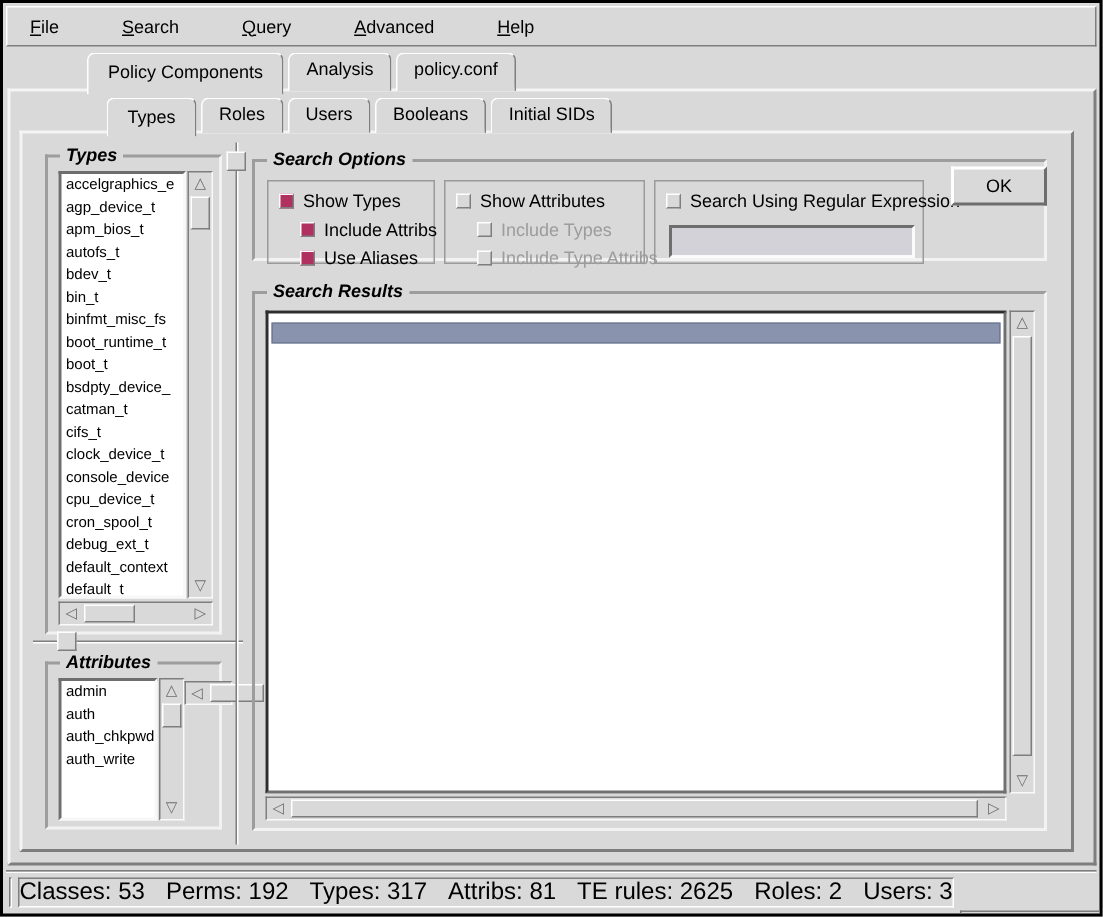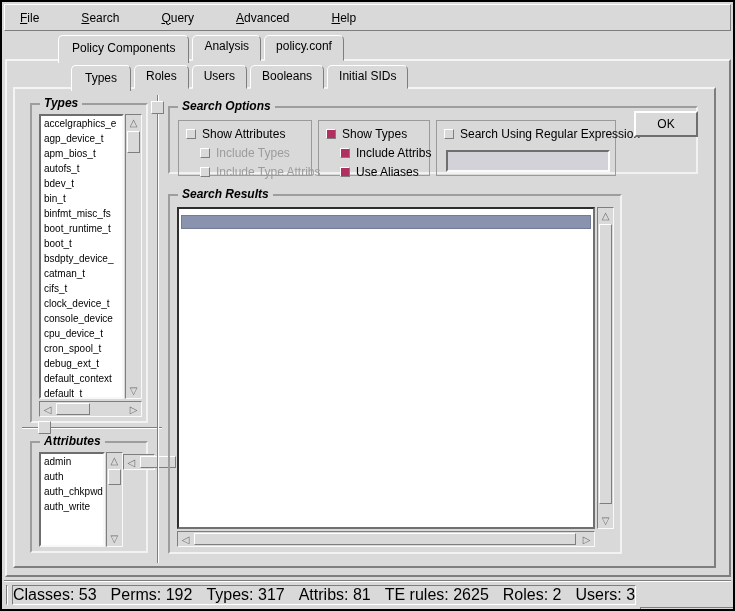--- a/index.html
+++ b/index.html
@@ -107,21 +107,21 @@
     background:#d4d2d9; border:2px solid; border-color:#6e6e6e #fbfbfb #fbfbfb #6e6e6e;
     font-family:"Liberation Sans", sans-serif; font-size:12px; padding:0 4px; outline:none;
   }
   .ok-button {
     position:absolute; right:16px; top:22px; width:64px; height:26px;
     background:#d9d9d9; border:2px solid; border-color:#ffffff #6e6e6e #6e6e6e #ffffff;
     font-family:"Liberation Sans", sans-serif; font-size:12px; cursor:default;
   }
 
   
-  .sr-frame { left:153px; top:105px; width:454px; height:360px; }
+  .sr-frame { left:153px; top:105px; width:530px; height:360px; }
   .sr-inner {
     position:absolute; inset:0; padding:11px 6px 5px 7px;
     display:grid; grid-template-columns:1fr 17px; grid-template-rows:1fr 16px; gap:2px;
   }
   .result-text {
     background:#fff; position:relative; overflow:hidden;
     border:2px solid; border-color:#2e2e2e #707070 #707070 #2e2e2e;
   }
   .selection-bar {
     position:absolute; left:2px; right:2px; top:6px; height:14px;
@@ -252,46 +252,46 @@
           </div>
         </div>
       </div>
 
       <div class="sash-line-v" style="left:142px; top:6px; height:468px;"></div>
       <div class="sash-handle" style="left:136px; top:12px;"></div>
 
       <div class="lframe so-frame">
         <span class="frame-title">Search Options</span>
         <div class="so-inner">
+          <div class="opt-box opt-box-1">
+            <div class="cb-row checked">
+              <span class="cb"></span>
+              <span class="cb-label">Show Types</span>
+            </div>
+            <div class="cb-row sub checked">
+              <span class="cb"></span>
+              <span class="cb-label">Include Attribs</span>
+            </div>
+            <div class="cb-row sub checked">
+              <span class="cb"></span>
+              <span class="cb-label">Use Aliases</span>
+            </div>
+          </div>
           <div class="opt-box opt-box-2">
             <div class="cb-row">
               <span class="cb"></span>
               <span class="cb-label">Show Attributes</span>
             </div>
             <div class="cb-row sub disabled">
               <span class="cb"></span>
               <span class="cb-label">Include Types</span>
             </div>
             <div class="cb-row sub disabled">
               <span class="cb"></span>
               <span class="cb-label">Include Type Attribs</span>
-            </div>
-          </div>
-          <div class="opt-box opt-box-1">
-            <div class="cb-row checked">
-              <span class="cb"></span>
-              <span class="cb-label">Show Types</span>
-            </div>
-            <div class="cb-row sub checked">
-              <span class="cb"></span>
-              <span class="cb-label">Include Attribs</span>
-            </div>
-            <div class="cb-row sub checked">
-              <span class="cb"></span>
-              <span class="cb-label">Use Aliases</span>
             </div>
           </div>
           <div class="opt-box opt-box-3">
             <div class="cb-row">
               <span class="cb"></span>
               <span class="cb-label">Search Using Regular Expression</span>
             </div>
             <input class="regex-entry" type="text" value="" style="">
           </div>
         </div>

